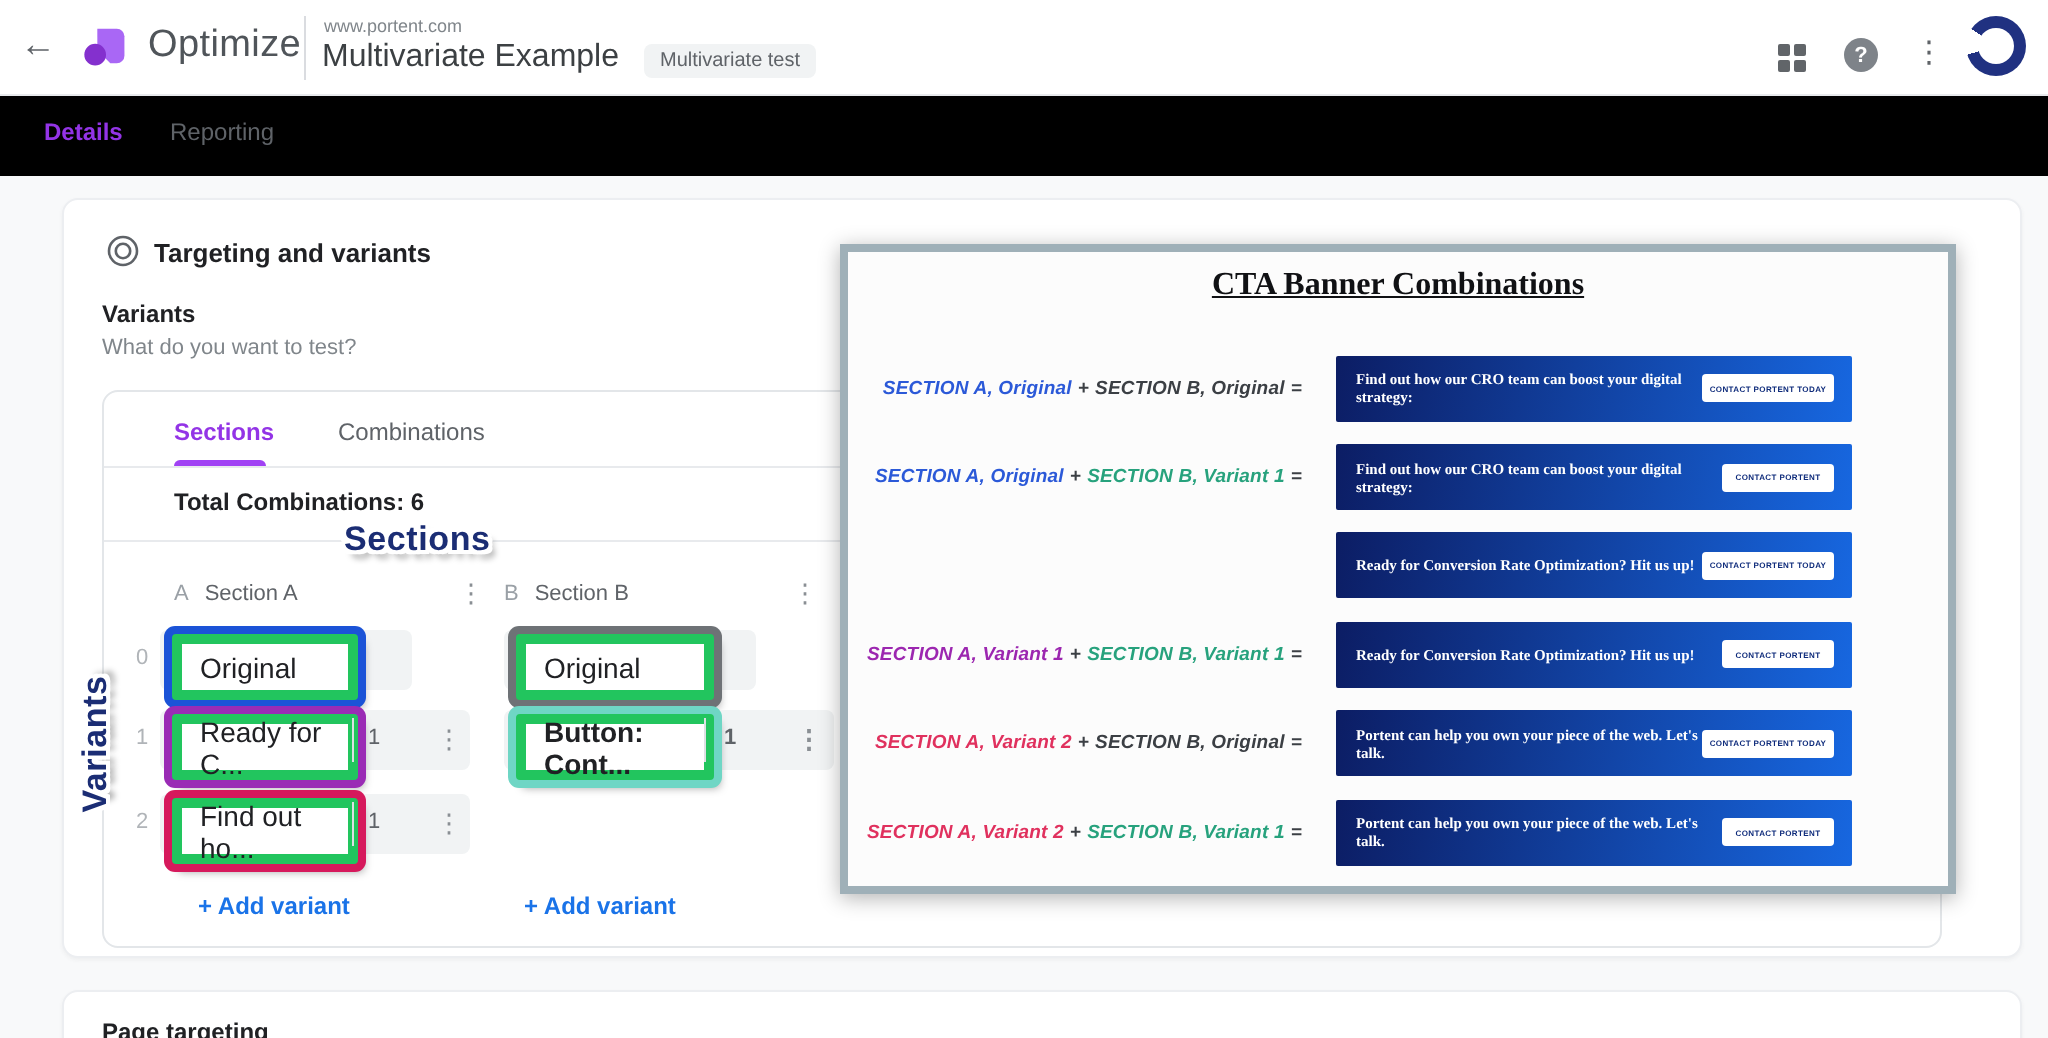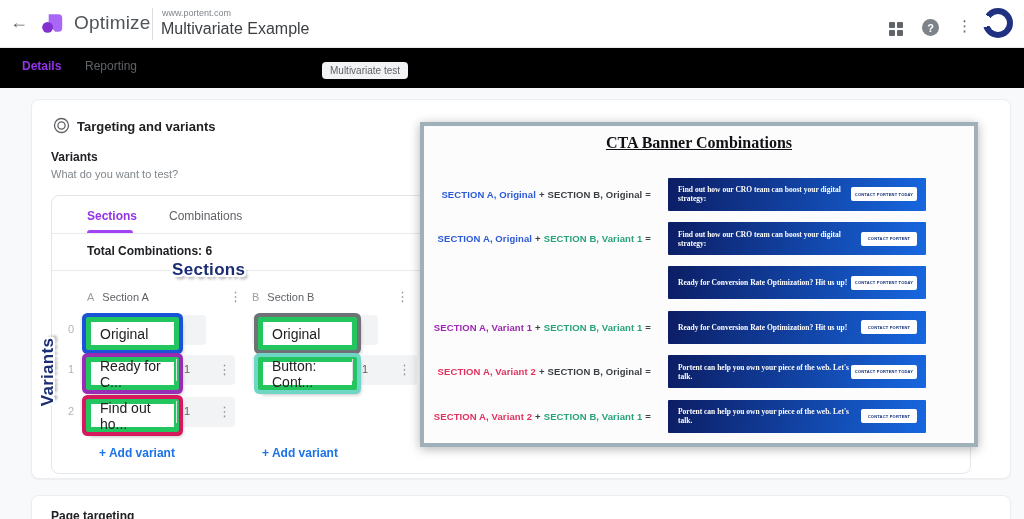--- a/index.html
+++ b/index.html
@@ -7,21 +7,21 @@
   .stage{position:relative;width:1024px;height:519px;overflow:hidden;background:#f8f9fa;}
 
   
   .header{position:absolute;left:0;top:0;width:1024px;height:47px;background:#fff;border-bottom:1px solid #e8eaed;z-index:3;}
   .back-arrow{position:absolute;left:10px;top:12px;font-size:18px;color:#5f6368;cursor:pointer;}
   .logo{position:absolute;left:40px;top:10px;width:26px;height:26px;}
   .app-name{position:absolute;left:74px;top:12px;font-size:19px;color:#50555a;letter-spacing:.2px;text-align:center;}
   .hdr-divider{position:absolute;left:152px;top:8px;width:1px;height:32px;background:#dadce0;}
   .site-url{position:absolute;left:162px;top:8px;font-size:9px;color:#80868b;}
   .exp-title{position:absolute;left:161px;top:20px;font-size:16px;color:#3c4043;}
-  .type-badge{position:absolute;left:322px;top:22px;background:#f1f3f4;border-radius:4px;padding:3px 8px;font-size:10px;color:#5f6368;margin-top:40px;}
+  .type-badge{position:absolute;left:322px;top:22px;background:#f1f3f4;border-radius:4px;padding:3px 8px;font-size:10px;color:#5f6368;}
   .grid-icon{position:absolute;left:889px;top:22px;display:grid;grid-template-columns:6px 6px;gap:2px;cursor:pointer;}
   .grid-icon i{width:6px;height:6px;background:#616569;border-radius:1px;}
   .help-icon{position:absolute;left:922px;top:19px;width:17px;height:17px;border-radius:50%;background:#7e8389;color:#fff;font-size:11px;font-weight:bold;display:flex;align-items:center;justify-content:center;cursor:pointer;}
   .hdr-kebab{position:absolute;left:957px;top:17px;font-size:15px;color:#5f6368;cursor:pointer;}
   .avatar{position:absolute;left:983px;top:8px;width:30px;height:30px;border-radius:50%;background:conic-gradient(from -55deg,#203181 0 308deg,transparent 308deg 360deg);cursor:pointer;}
   .avatar::after{content:"";position:absolute;inset:6px;background:#fff;border-radius:50%;}
 
   
   .tabsbar{position:absolute;left:0;top:47px;width:1024px;height:41px;background:#000000;z-index:2;}
   .tab{position:absolute;top:12px;font-size:12px;cursor:pointer;}
@@ -56,21 +56,21 @@
   .colhead-a{left:35px;} .colhead-b{left:200px;}
   .kebab{font-size:13px;color:#8a8f94;cursor:pointer;line-height:1;}
   .kebab.head-a{position:absolute;left:177px;top:94px;}
   .kebab.head-b{position:absolute;left:344px;top:94px;}
 
   .vrow{position:absolute;height:30px;}
   .row0{top:119px;} .row1{top:159px;} .row2{top:201px;}
   .ridx{position:absolute;left:16px;top:8px;font-size:11px;color:#b0b4b8;}
   .band{position:absolute;top:0;height:30px;background:#f1f3f4;border-radius:4px;}
   .band-a{left:28px;} .band-b{left:200px;}
-  .w126{width:126px;} .w155{width:155px;} .w165{width:165px;}
+  .w126{width:126px;} .w155{width:155px;} .w165{width:165px;font-weight:bold;}
   .chip{position:absolute;left:6px;top:2px;height:23px;background:#fff;border:5px solid #22c55e;border-radius:2px;display:flex;align-items:center;padding-left:9px;font-size:14px;color:#202124;cursor:text;}
   .chip.wa{width:74px;} .chip.wb{width:80px;}
   .outline-blue{box-shadow:0 0 0 4px #1b53d7,3px 4px 4px rgba(0,0,0,.35);}
   .outline-gray{box-shadow:0 0 0 4px #6e7276,3px 4px 4px rgba(0,0,0,.35);}
   .outline-purple{box-shadow:0 0 0 4px #9a2bb5,3px 4px 4px rgba(0,0,0,.35);}
   .outline-teal{box-shadow:0 0 0 4px #6fd6c5,3px 4px 4px rgba(0,0,0,.35);}
   .outline-crimson{box-shadow:0 0 0 4px #d6195c,3px 4px 4px rgba(0,0,0,.35);}
   .weight{position:absolute;top:8px;font-size:11px;color:#5f6368;}
   .weight.pa{left:104px;} .weight.pb{left:110px;}
   .wsep{position:absolute;top:4px;width:1px;height:22px;background:#dde0e3;}
@@ -84,21 +84,21 @@
   .anno{position:absolute;font-weight:bold;font-size:17px;color:#1b2d74;letter-spacing:.3px;z-index:6;
     text-shadow:-2px -2px 0 #fff,2px -2px 0 #fff,-2px 2px 0 #fff,2px 2px 0 #fff,0 -2px 0 #fff,0 2px 0 #fff,-2px 0 0 #fff,2px 0 0 #fff,3px 4px 3px rgba(0,0,0,.4);}
   .anno-sections{left:172px;top:260px;}
   .anno-variants{left:9px;top:362px;width:78px;text-align:center;transform:rotate(-90deg);}
 
   
   .overlay{position:absolute;left:420px;top:122px;width:558px;height:325px;background:#fcfcfc;border:4px solid #9fb0b8;box-sizing:border-box;box-shadow:0 2px 10px rgba(0,0,0,.3);z-index:5;}
   .ov-title{position:absolute;left:0;top:8px;width:100%;text-align:center;font-family:"Liberation Serif",serif;font-size:16px;font-weight:bold;text-decoration:underline;color:#101114;}
   .combos{position:absolute;left:0;top:46px;width:550px;}
   .combo-row{height:44.4px;display:flex;align-items:center;position:relative;}
-  .combo-label{position:absolute;left:0;width:230px;text-align:right;font-size:9.5px;font-weight:bold;letter-spacing:.1px;}
+  .combo-label{position:absolute;left:0;width:230px;text-align:right;font-size:9.5px;font-weight:bold;letter-spacing:.1px;font-style:italic;}
   .cl-sep{color:#3b3f44;padding:0 3px;}
   .cl-a-orig{color:#2b59d8;} .cl-a-v1{color:#9c27b0;} .cl-a-v2{color:#e0315e;}
   .cl-b-orig{color:#3b3f44;} .cl-b-v1{color:#27a27d;}
   .banner{position:absolute;left:244px;width:258px;height:33px;background:linear-gradient(100deg,#0c1d64 0%,#1767e0 100%);display:flex;align-items:center;border-radius:1px;}
   .banner-text{font-family:"Liberation Serif",serif;font-weight:bold;color:#fff;font-size:7.5px;padding-left:10px;flex:1;}
   .banner-btn{background:#fff;color:#0d2a7a;font-size:4px;font-weight:bold;letter-spacing:.2px;border-radius:2px;height:14px;display:flex;align-items:center;justify-content:center;margin-right:9px;cursor:pointer;}
   .btn-long{width:66px;} .btn-short{width:56px;}
 </style>
 </head>
 <body>

